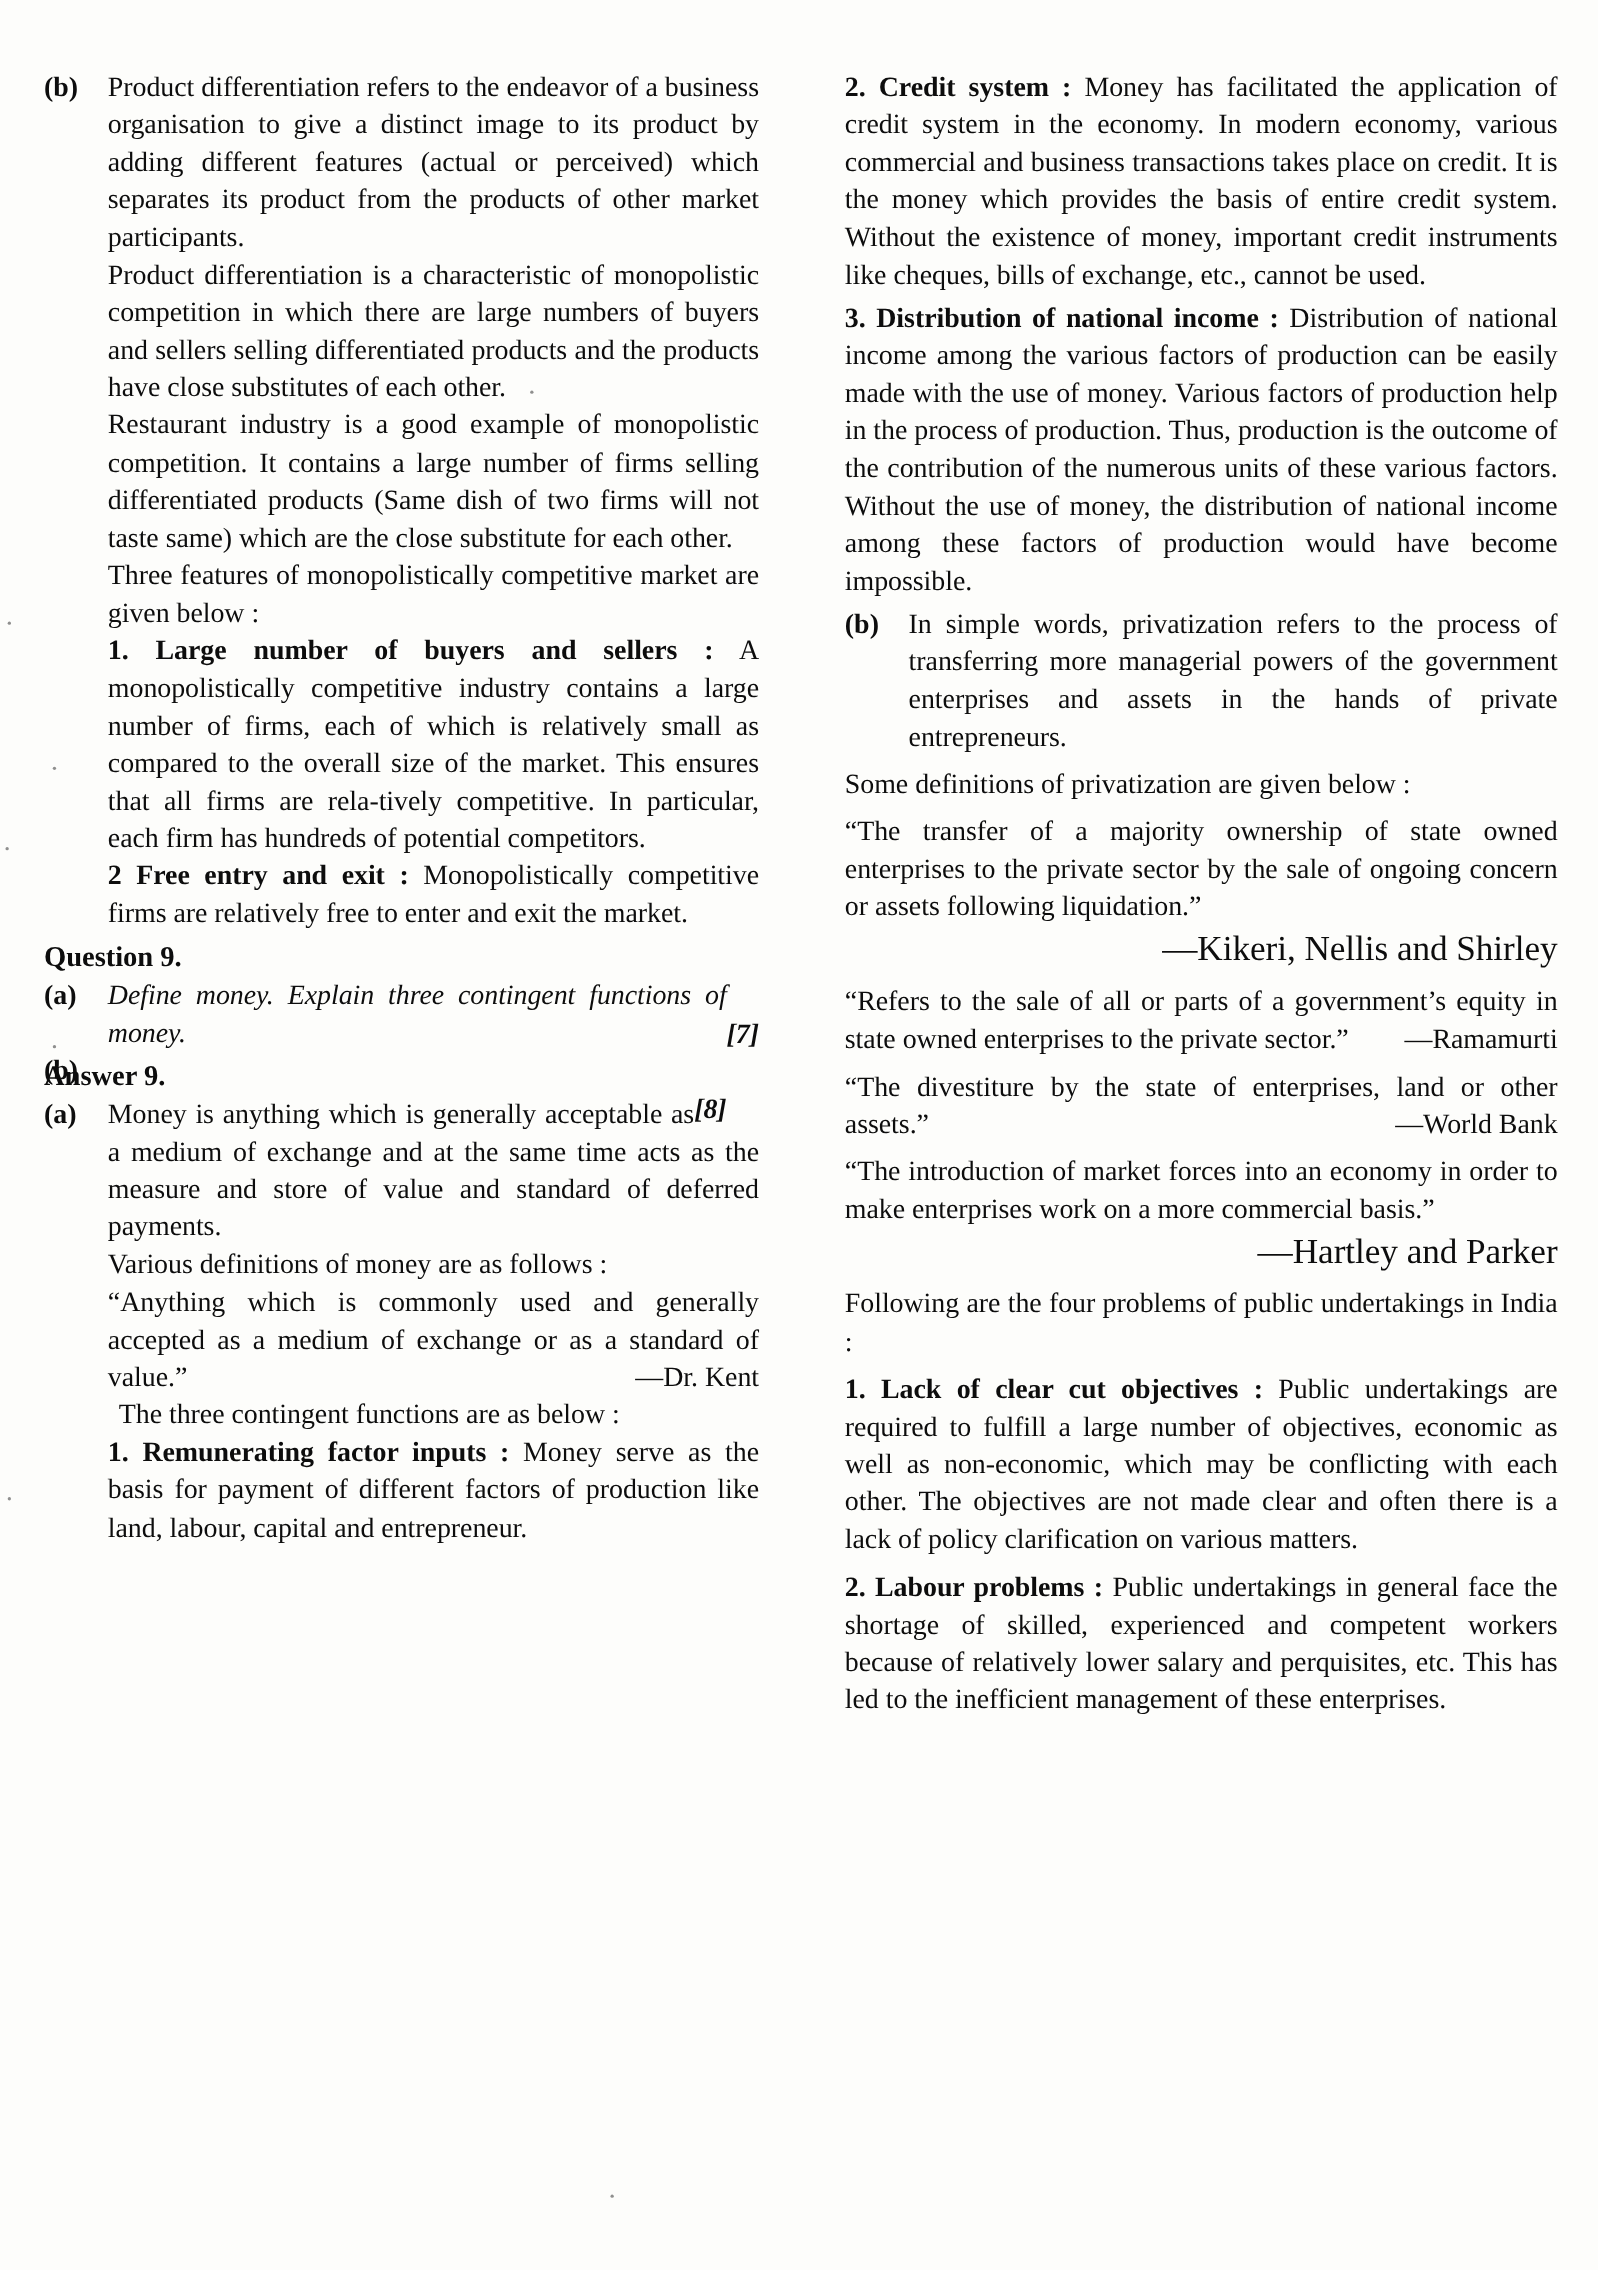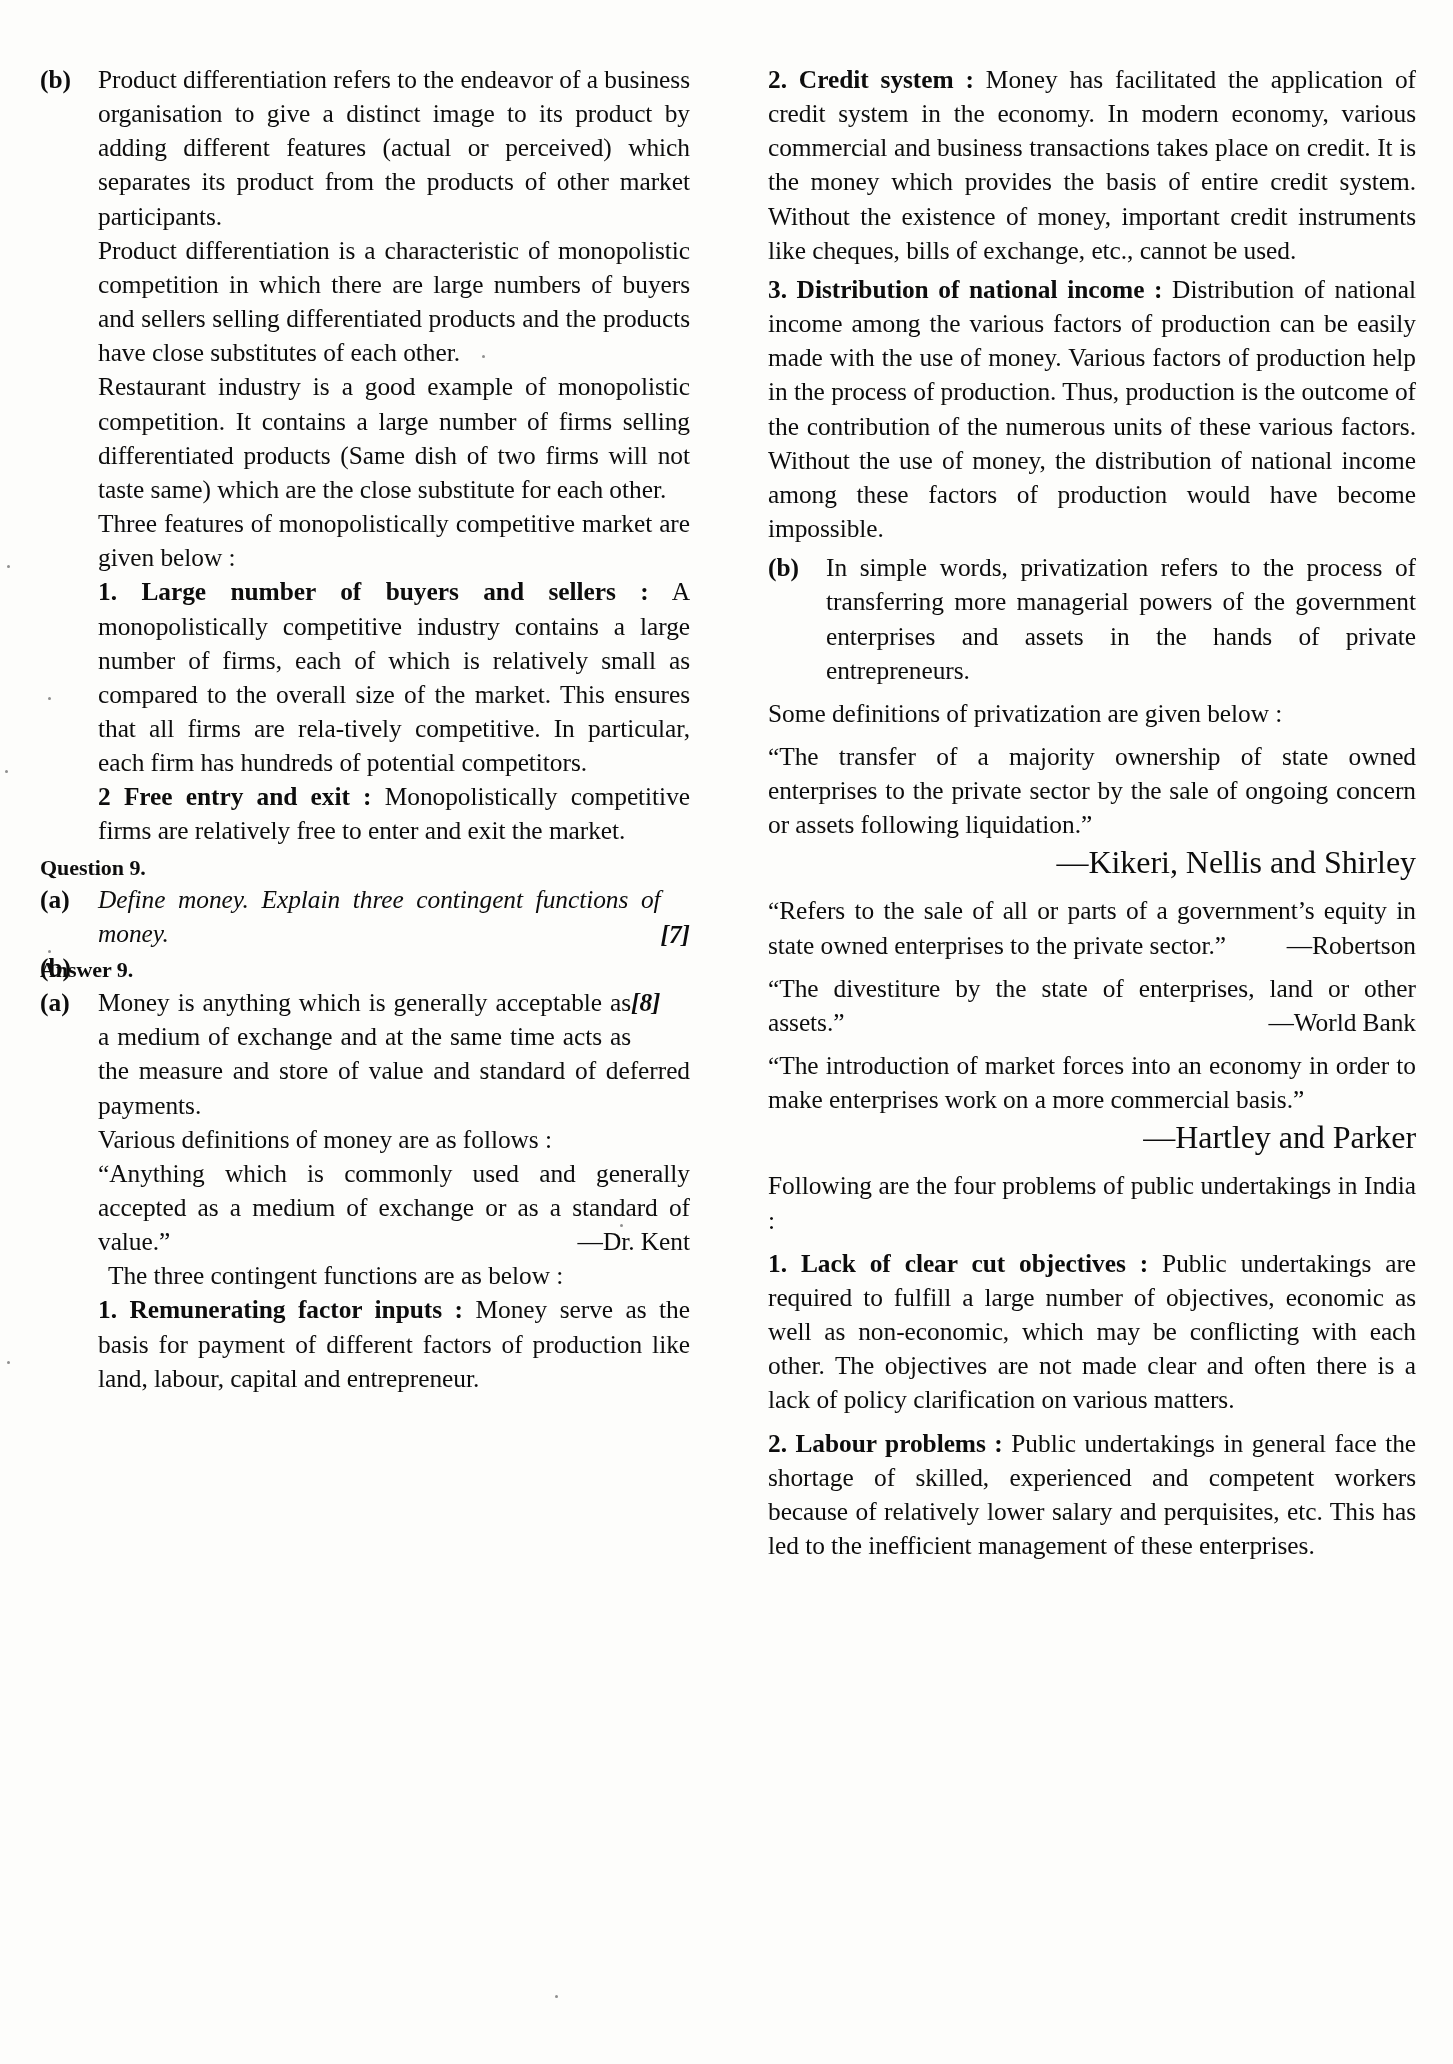--- a/index.html
+++ b/index.html
@@ -53,21 +53,21 @@
     font-size: 25.4px;
     line-height: 1.345;
   }
   .flush { padding-left: 58px; }
   .nojust { text-align: left; }
   .indent-sm { text-indent: 10px; }
   b, .b { font-weight: bold; margin-top: 35px; }
   i, .i { font-style: italic; }
   .head {
     font-weight: bold;
-    font-size: 22px;
+    font-size: 26px;
     line-height: 1.345;
     margin: 0;
     text-align: left;
   }
   .gap-xs { height: 5px; }
   .gap-s  { height: 9px; }
   .attrib {
     text-align: right;
     font-size: 32px;
     line-height: 1.345;
@@ -168,21 +168,21 @@
 
       <p>Some definitions of privatization are given below :</p>
 
       <div class="gap-s"></div>
 
       <p>“The transfer of a majority ownership of state owned enterprises to the private sector by the sale of ongoing concern or assets following liquidation.”</p>
       <p class="attrib">—Kikeri, Nellis and Shirley</p>
 
       <div class="gap-s"></div>
 
-      <p><span>“Refers to the sale of all or parts of a government’s equity in state owned enterprises to the private sector.”</span><span class="inline-right">—Robertson</span></p>
+      <p><span>“Refers to the sale of all or parts of a government’s equity in state owned enterprises to the private sector.”</span><span class="inline-right">—Ramamurti</span></p>
 
       <div class="gap-s"></div>
 
       <p><span>“The divestiture by the state of enterprises, land or other assets.”</span><span class="inline-right">—World Bank</span></p>
 
       <div class="gap-s"></div>
 
       <p>“The introduction of market forces into an economy in order to make enterprises work on a more commercial basis.”</p>
       <p class="attrib">—Hartley and Parker</p>
 

